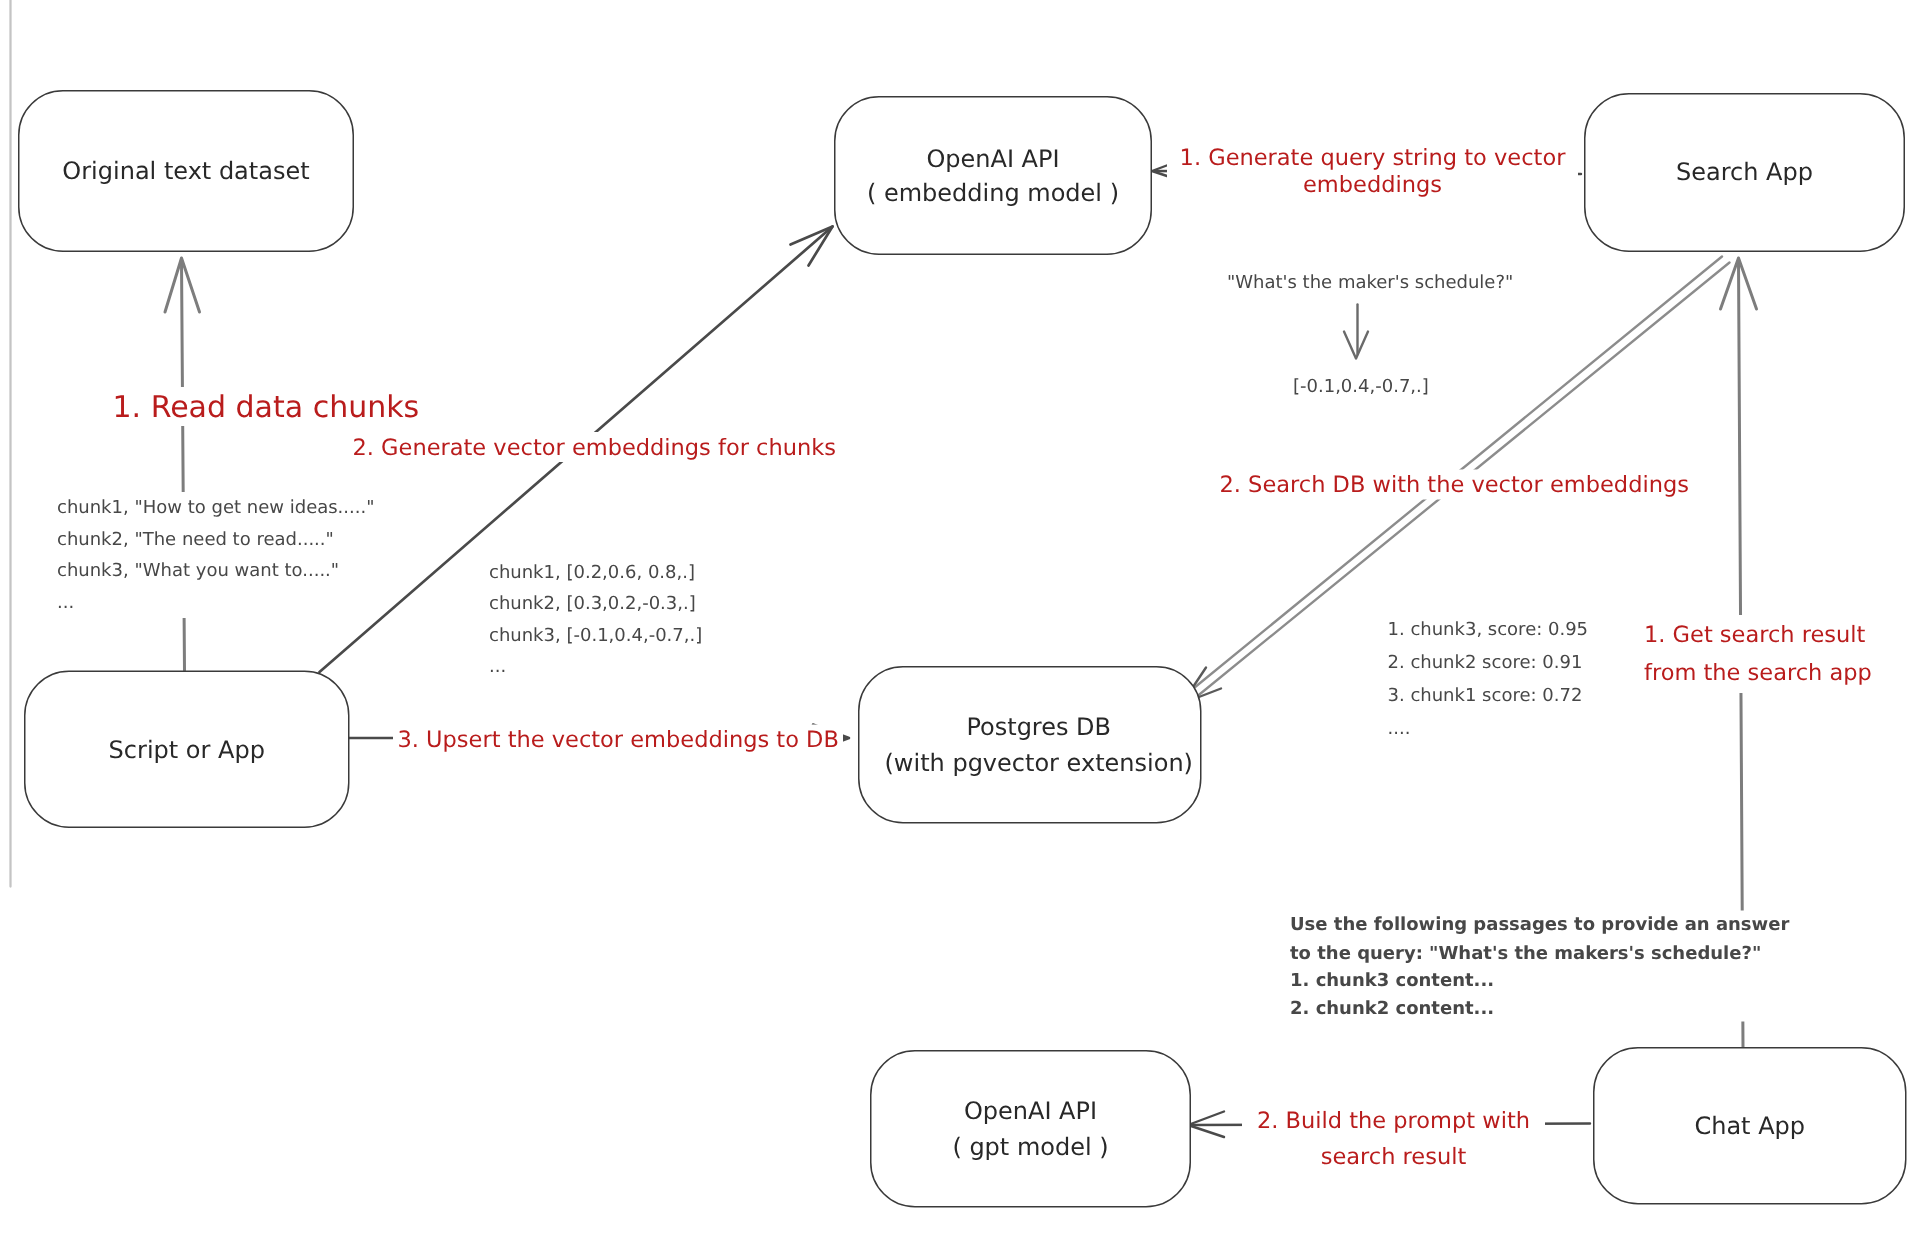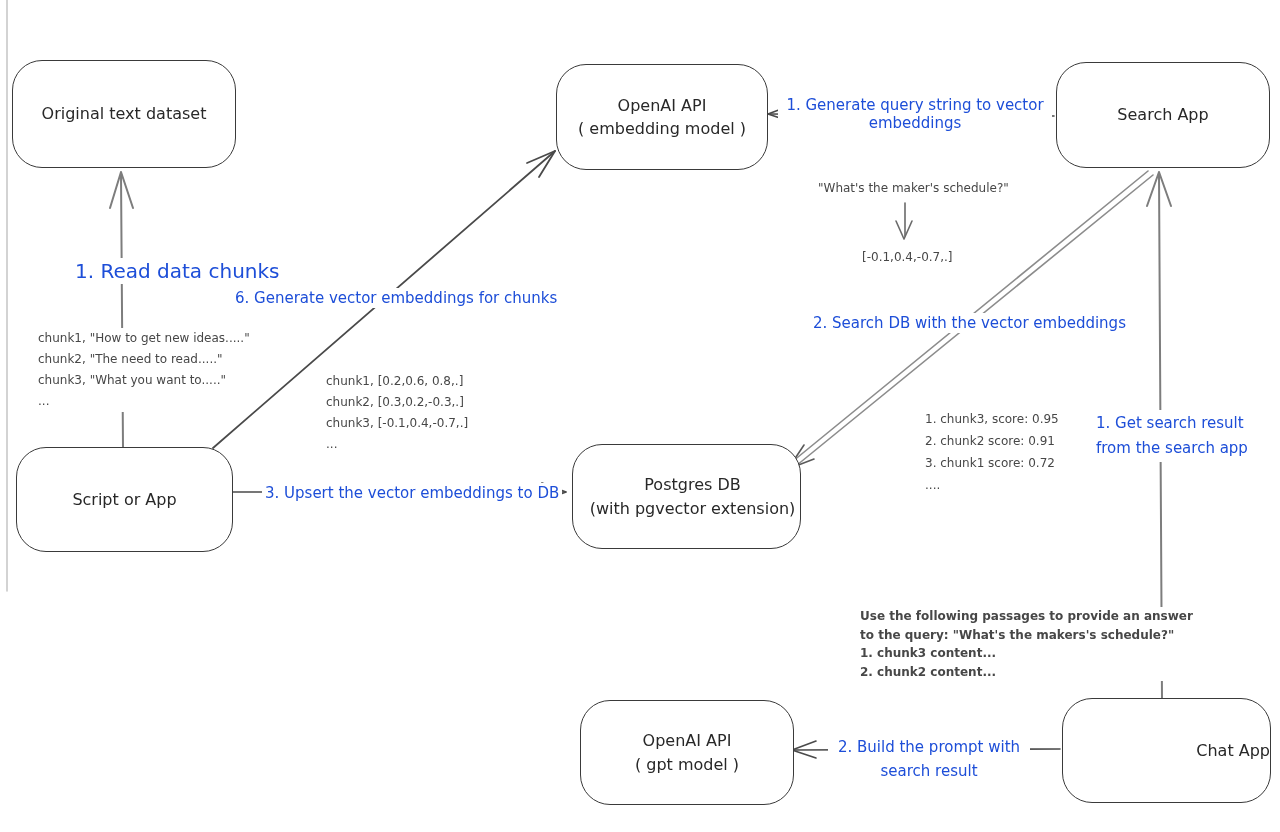--- a/index.html
+++ b/index.html
@@ -11,21 +11,21 @@
   #canvas{position:absolute;inset:0;width:1280px;height:832px;}
   svg.arrows{position:absolute;left:0;top:0;z-index:1;}
   .node{
     position:absolute;z-index:2;background:#fff;
     border:1.7px solid #3a3a3a;border-radius:30px;
     display:flex;flex-direction:column;align-items:center;justify-content:center;
     text-align:center;font-size:16px;line-height:1.45;color:#282828;
   }
   .edge-label{
     position:absolute;z-index:3;background:#ffffff;
-    font-size:15px;color:#1d4ed8;white-space:nowrap;padding:1px 3px;
+    font-size:15px;color:#b91c1c;white-space:nowrap;padding:1px 3px;
   }
   .edge-label.center{text-align:center;white-space:normal;}
   .anno{
     position:absolute;z-index:3;background:#ffffff;
     font-size:12px;color:#474747;white-space:nowrap;padding:0 2px;
   }
   .anno div{line-height:21px;}
   .anno.tight div{line-height:18.5px;}
   .anno.scores div{line-height:22px;}
 </style>
@@ -100,27 +100,27 @@
   <div class="node" style="left:572px;top:444px;width:215px;height:103px;padding-left:12px;">
     <div>Postgres DB</div>
     <div>(with pgvector extension)</div>
   </div>
 
   <div class="node" style="left:580px;top:700px;width:212px;height:103px;">
     <div>OpenAI API</div>
     <div>( gpt model )</div>
   </div>
 
-  <div class="node" style="left:1062px;top:698px;width:207px;height:103px;align-items:flex-end;">
+  <div class="node" style="left:1062px;top:698px;width:207px;height:103px;">
     <div>Chat App</div>
   </div>
 
   <div class="edge-label" style="left:72px;top:258px;font-size:20px;">1. Read data chunks</div>
 
-  <div class="edge-label" style="left:232px;top:288px;">6. Generate vector embeddings for chunks</div>
+  <div class="edge-label" style="left:232px;top:288px;">2. Generate vector embeddings for chunks</div>
 
   <div class="edge-label" style="left:262px;top:483px;">3. Upsert the vector embeddings to DB</div>
 
   <div class="edge-label center" style="left:778px;top:95px;width:268px;">1. Generate query string to vector embeddings</div>
 
   <div class="edge-label" style="left:810px;top:313px;">2. Search DB with the vector embeddings</div>
 
   <div class="edge-label" style="left:1093px;top:410px;line-height:25px;">
     <div>1. Get search result</div>
     <div>from the search app</div>

